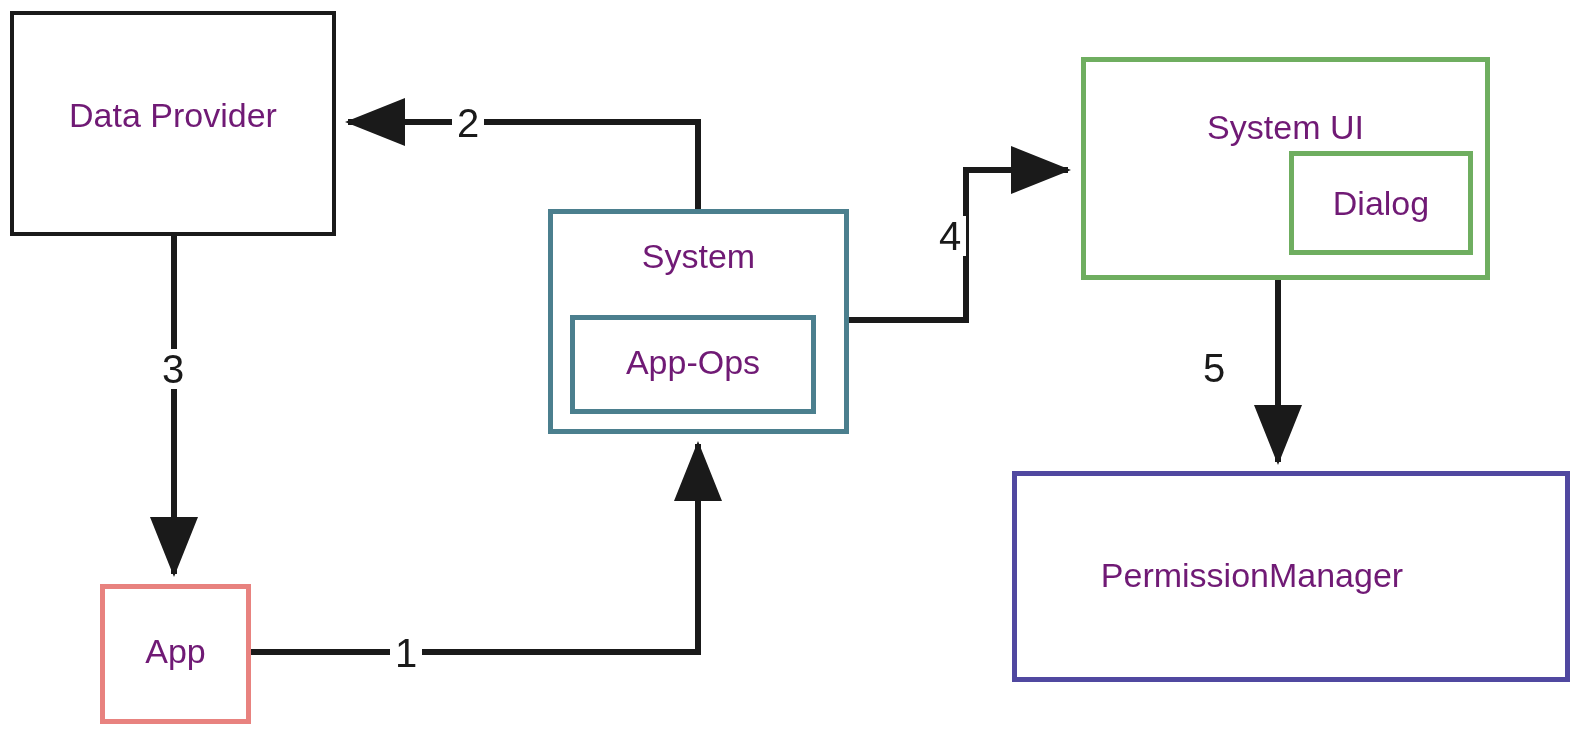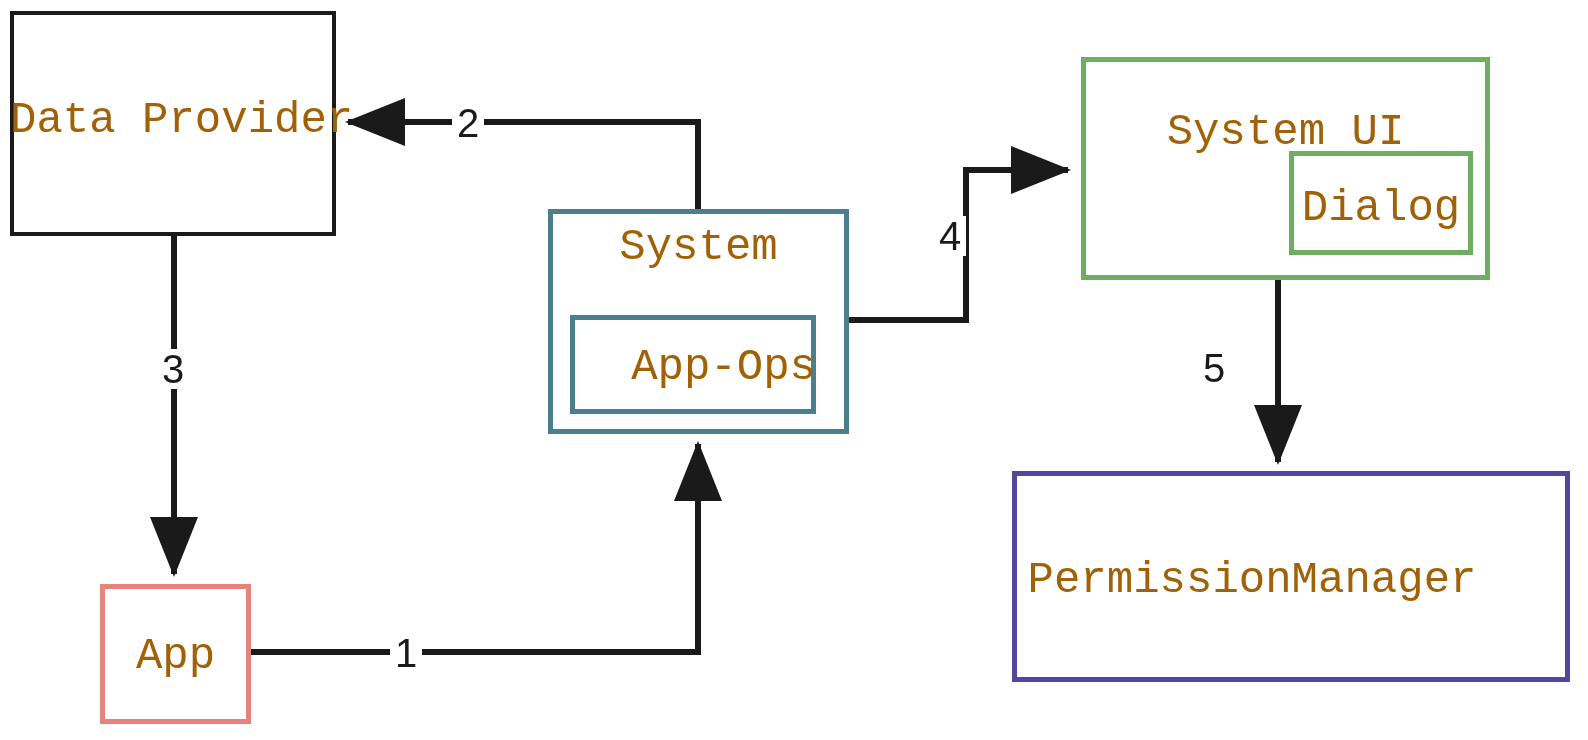--- a/index.html
+++ b/index.html
@@ -22,23 +22,23 @@
     width: 1588px;
     height: 740px;
   }
   .node-box {
     position: absolute;
     box-sizing: border-box;
     background: #ffffff;
   }
   .node-label {
     position: absolute;
-    font-family: Liberation Mono, monospace;
-    font-size: 44px;
-    color: #a16207;
+    font-family: Liberation Sans, sans-serif;
+    font-size: 34px;
+    color: #701a75;
     white-space: nowrap;
     text-align: center;
     line-height: 1;
   }
   .edge-label {
     position: absolute;
     font-family: "Liberation Sans", sans-serif;
     font-size: 40px;
     color: #1a1a1a;
     background: #ffffff;
@@ -79,24 +79,24 @@
     <path d="M 1278 280 L 1278 462" fill="none" stroke="#1a1a1a" stroke-width="6" marker-end="url(#arrowhead)"></path>
   </svg>
 
   <div class="node-box" id="node-data-provider"></div>
   <div class="node-label" style="left:10px; top:98px; width:326px;">Data Provider</div>
 
   <div class="node-box" id="node-app"></div>
   <div class="node-label" style="left:100px; top:634px; width:151px;text-align:center;">App</div>
 
   <div class="node-box" id="node-system"></div>
-  <div class="node-label" style="left:548px; top:225px; width:301px;">System</div>
+  <div class="node-label" style="left:548px; top:239px; width:301px;">System</div>
 
   <div class="node-box" id="node-app-ops"></div>
-  <div class="node-label" style="left:570px; top:345px; width:246px;text-align:right;">App-Ops</div>
+  <div class="node-label" style="left:570px; top:345px; width:246px;">App-Ops</div>
 
   <div class="node-box" id="node-system-ui"></div>
   <div class="node-label" style="left:1081px; top:90px; width:409px;margin-top:20px;">System UI</div>
 
   <div class="node-box" id="node-dialog"></div>
   <div class="node-label" style="left:1289px; top:186px; width:184px;text-align:center;">Dialog</div>
 
   <div class="node-box" id="node-permission-mgr"></div>
   <div class="node-label" style="left:1012px; top:558px; width:480px;">PermissionManager</div>
 

